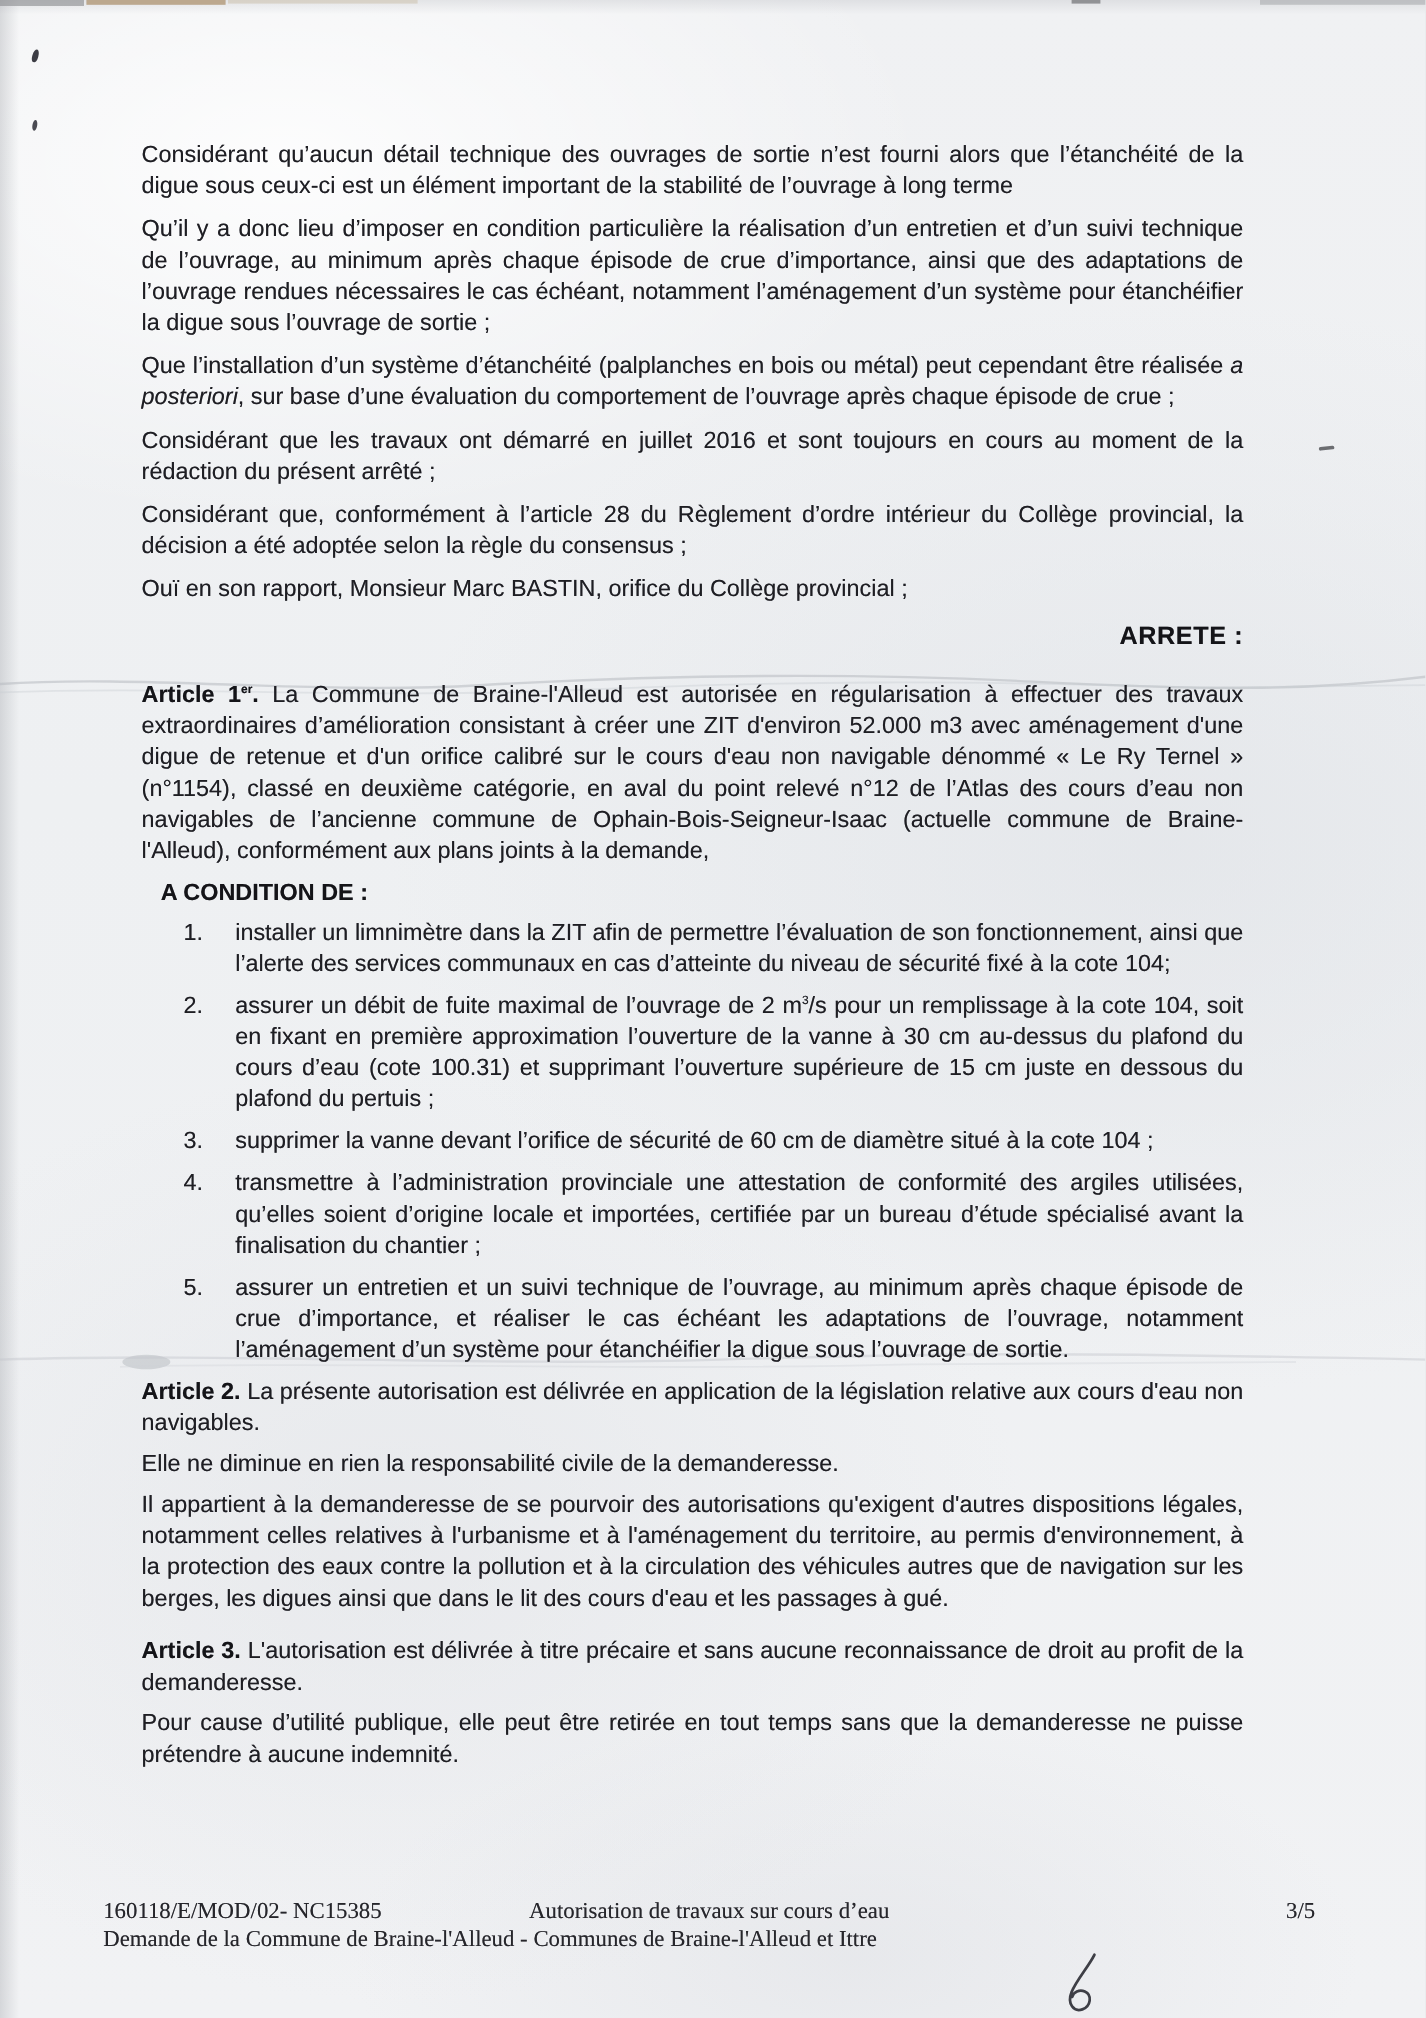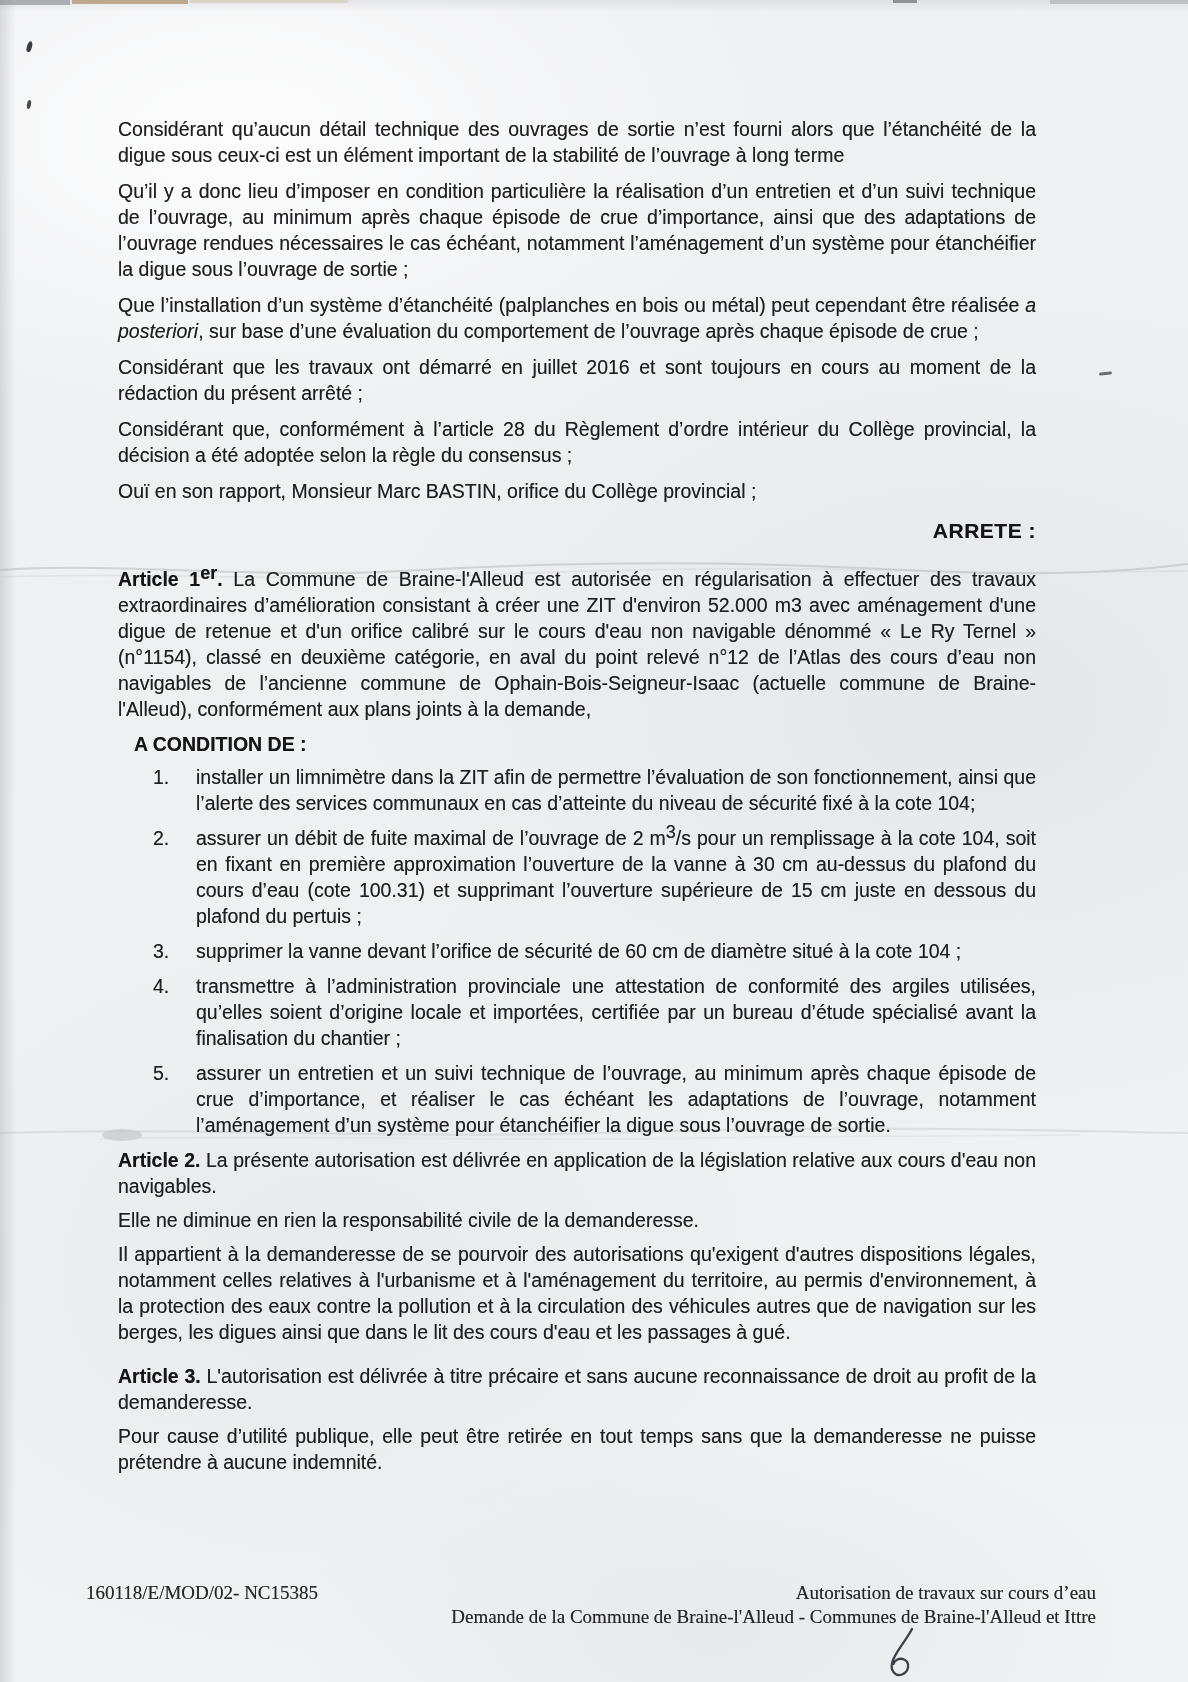--- a/index.html
+++ b/index.html
@@ -51,37 +51,37 @@
   }
   .lead { font-weight:bold; color:#141418; }
   p.article1 { margin-bottom:9px; }
   h2.cond-head {
     font-size:19.5px; line-height:26px; font-weight:bold; color:#141418;
     margin:0 0 7px 16px; text-align:left;
   }
   .cond-list { margin:0 0 0 0; }
   .cond { position:relative; padding-left:78px; margin-bottom:9px; }
   .cond .num { position:absolute; left:35px; top:0; }
-  .sup { font-size:18px; vertical-align:super; line-height:0; }
+  .sup { font-size:10px; vertical-align:super; line-height:0; }
   p.article2 { margin-bottom:8px; }
   p.elle { margin-bottom:8px; }
   p.il { margin-bottom:0; }
   p.article3 { margin-top:18px; margin-bottom:8px; }
 
   .footer {
     position:absolute; left:86px; right:92px; top:1581px;
     font-family:"Liberation Serif", serif;
     font-size:19px; line-height:23px; color:#26262b;
     text-shadow:0 0 .4px rgba(30,30,40,.5);
   }
   .footer .row1 { display:flex; align-items:flex-start; }
   .footer .ref   { flex:1 1 0; text-align:left; white-space:nowrap; }
   .footer .title { flex:0 0 auto; text-align:center; }
   .footer .pagenum { flex:1 1 0; text-align:right; }
-  .footer .row2 { text-align:right; margin-top:1px; }
+  .footer .row2 { text-align:left; margin-top:1px; }
 
   .handwritten { position:absolute; left:884px; top:1626px; }
 </style>
 </head>
 <body>
 
 <div class="page">
 
   <div class="edge-top"></div>
   <div class="edge-left"></div>
@@ -165,20 +165,21 @@
     <p class="article3"><span class="lead">Article 3.</span><span> L'autorisation est délivrée à titre précaire et sans aucune reconnaissance de droit au profit de la demanderesse.</span></p>
 
     <p>Pour cause d’utilité publique, elle peut être retirée en tout temps sans que la demanderesse ne puisse prétendre à aucune indemnité.</p>
 
   </div>
 
   <div class="footer">
     <div class="row1">
       <span class="ref">160118/E/MOD/02- NC15385</span>
       <span class="title">Autorisation de travaux sur cours d’eau</span>
+      <span class="pagenum">3/5</span>
     </div>
     <div class="row2">Demande de la Commune de Braine-l'Alleud - Communes de Braine-l'Alleud et Ittre</div>
   </div>
 
   <svg class="handwritten" width="36" height="56" viewBox="0 0 36 56">
     <path d="M28,3 C23,13 13,24 9,34 C5,44 11,51 18,48.5 C25,46 26.5,36.5 20,33.5 C15.5,31.5 10.5,34 9.5,38" stroke="#2b2b33" stroke-width="2.3" fill="none" stroke-linecap="round" opacity="0.9"></path>
   </svg>
 
 </div>
 

